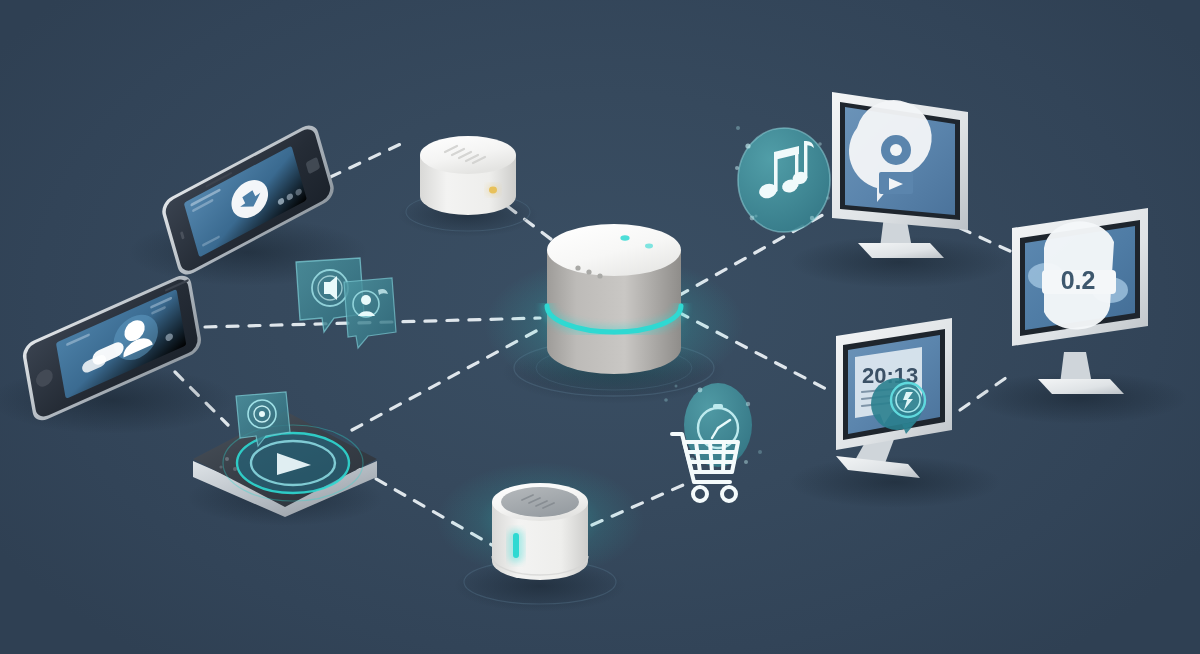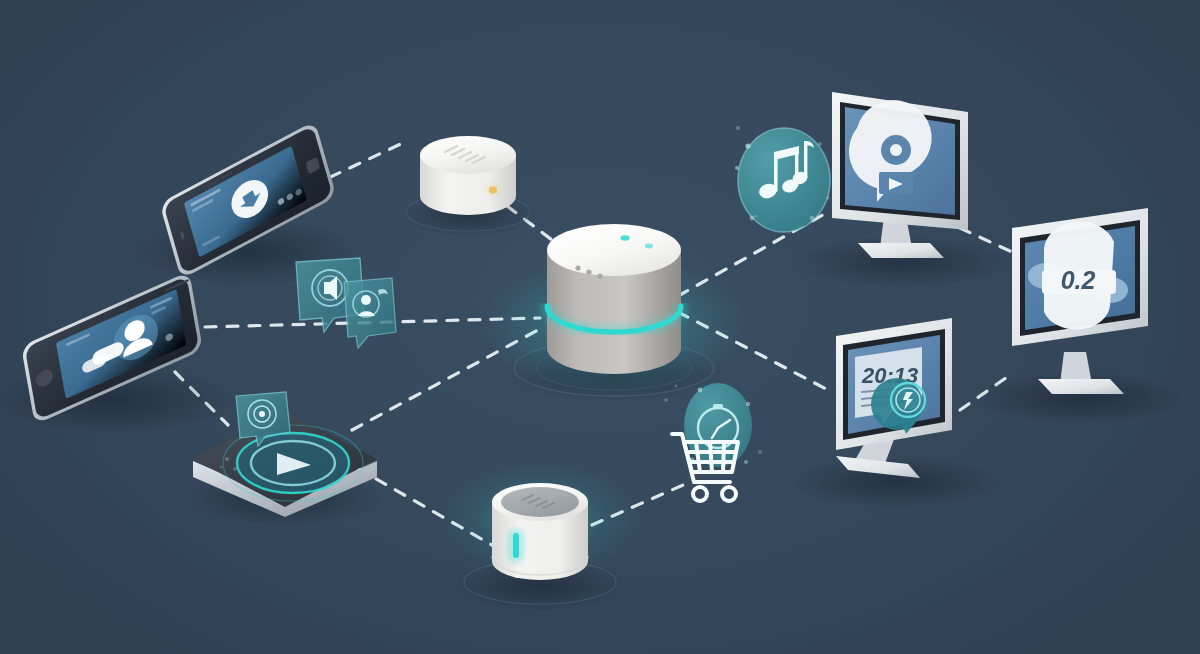--- a/index.html
+++ b/index.html
@@ -10,21 +10,20 @@
   body {
     font-family: "Liberation Sans", sans-serif;
   }
   #scene {
     position: relative;
     width: 1200px;
     height: 654px;
     overflow: hidden;
     background:
       radial-gradient(ellipse 720px 460px at 50% 46%, #3a4f64 0%, #36495d 45%, #324458 78%, #2f4053 100%);
-    font-style: italic;
   }
   #scene svg.layer {
     position: absolute;
     left: 0;
     top: 0;
     width: 1200px;
     height: 654px;
   }
   .txt {
     font-family: "Liberation Sans", sans-serif;

